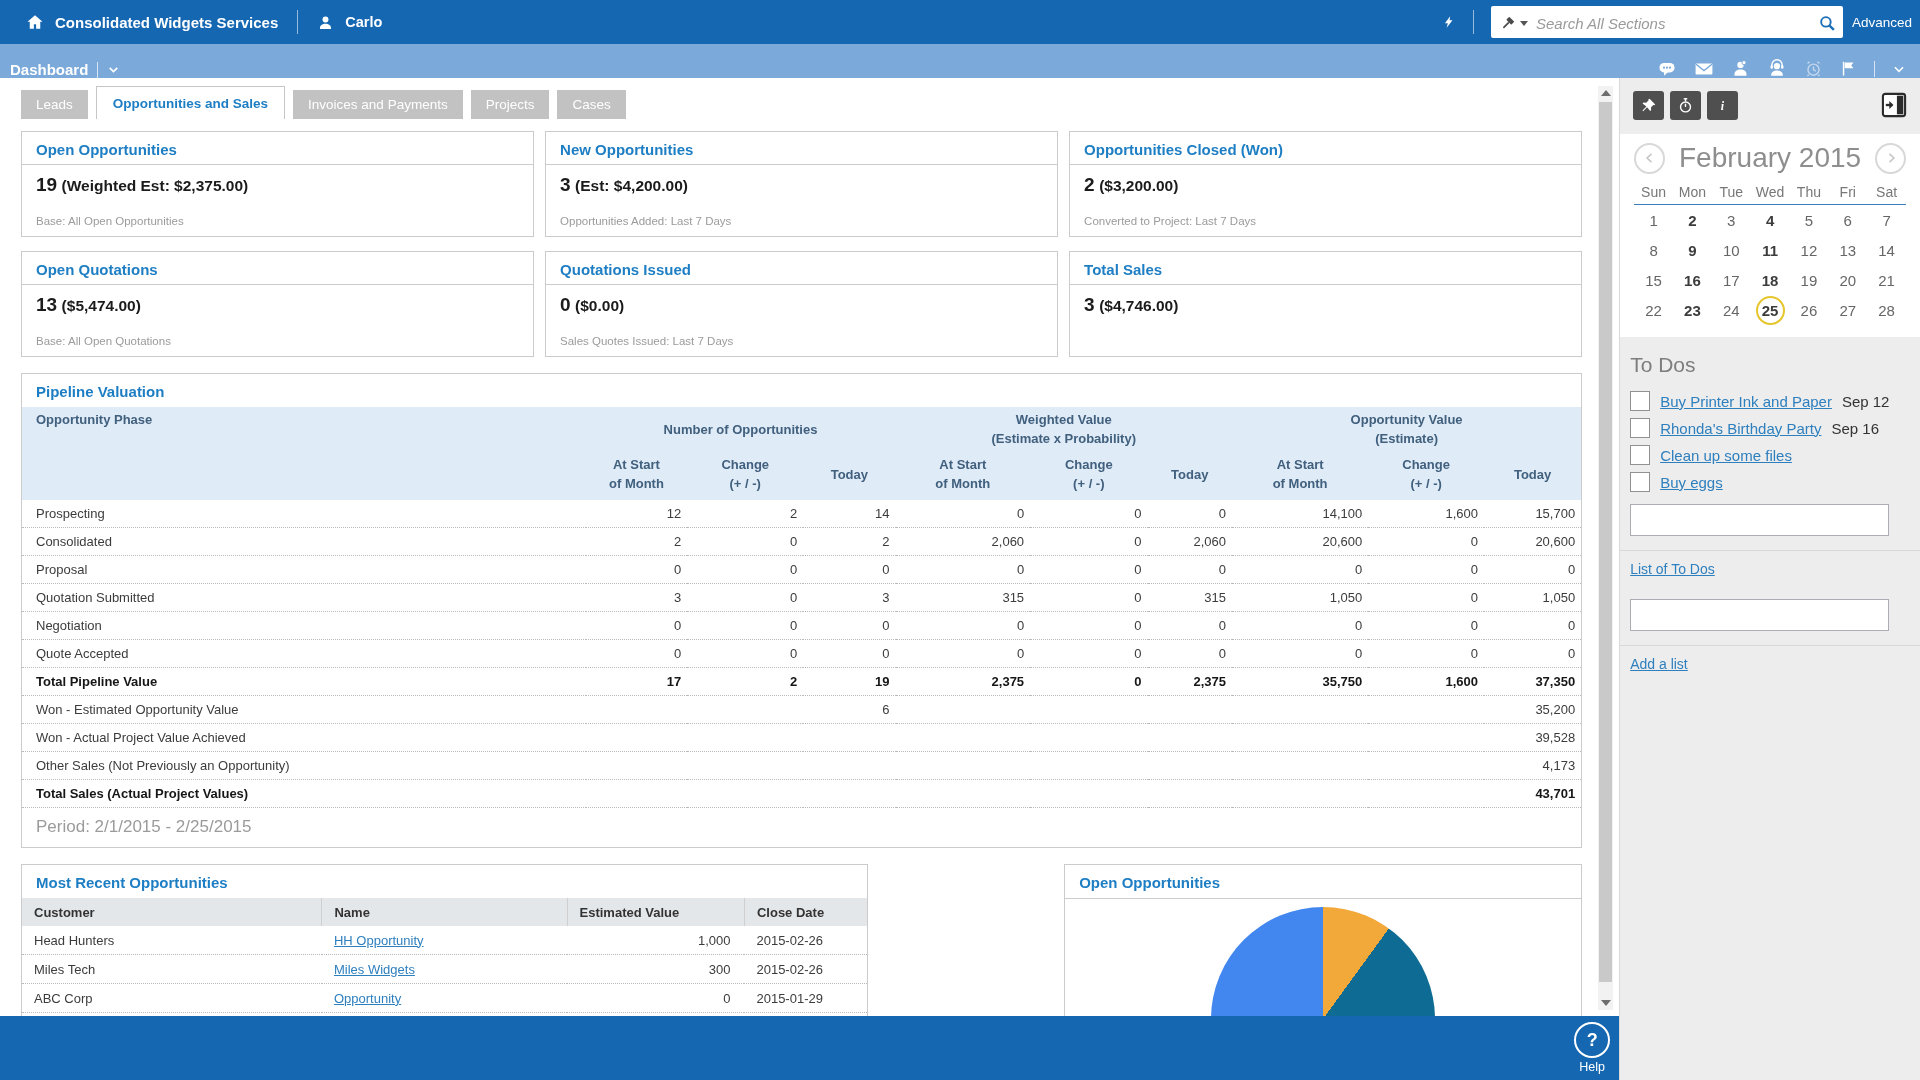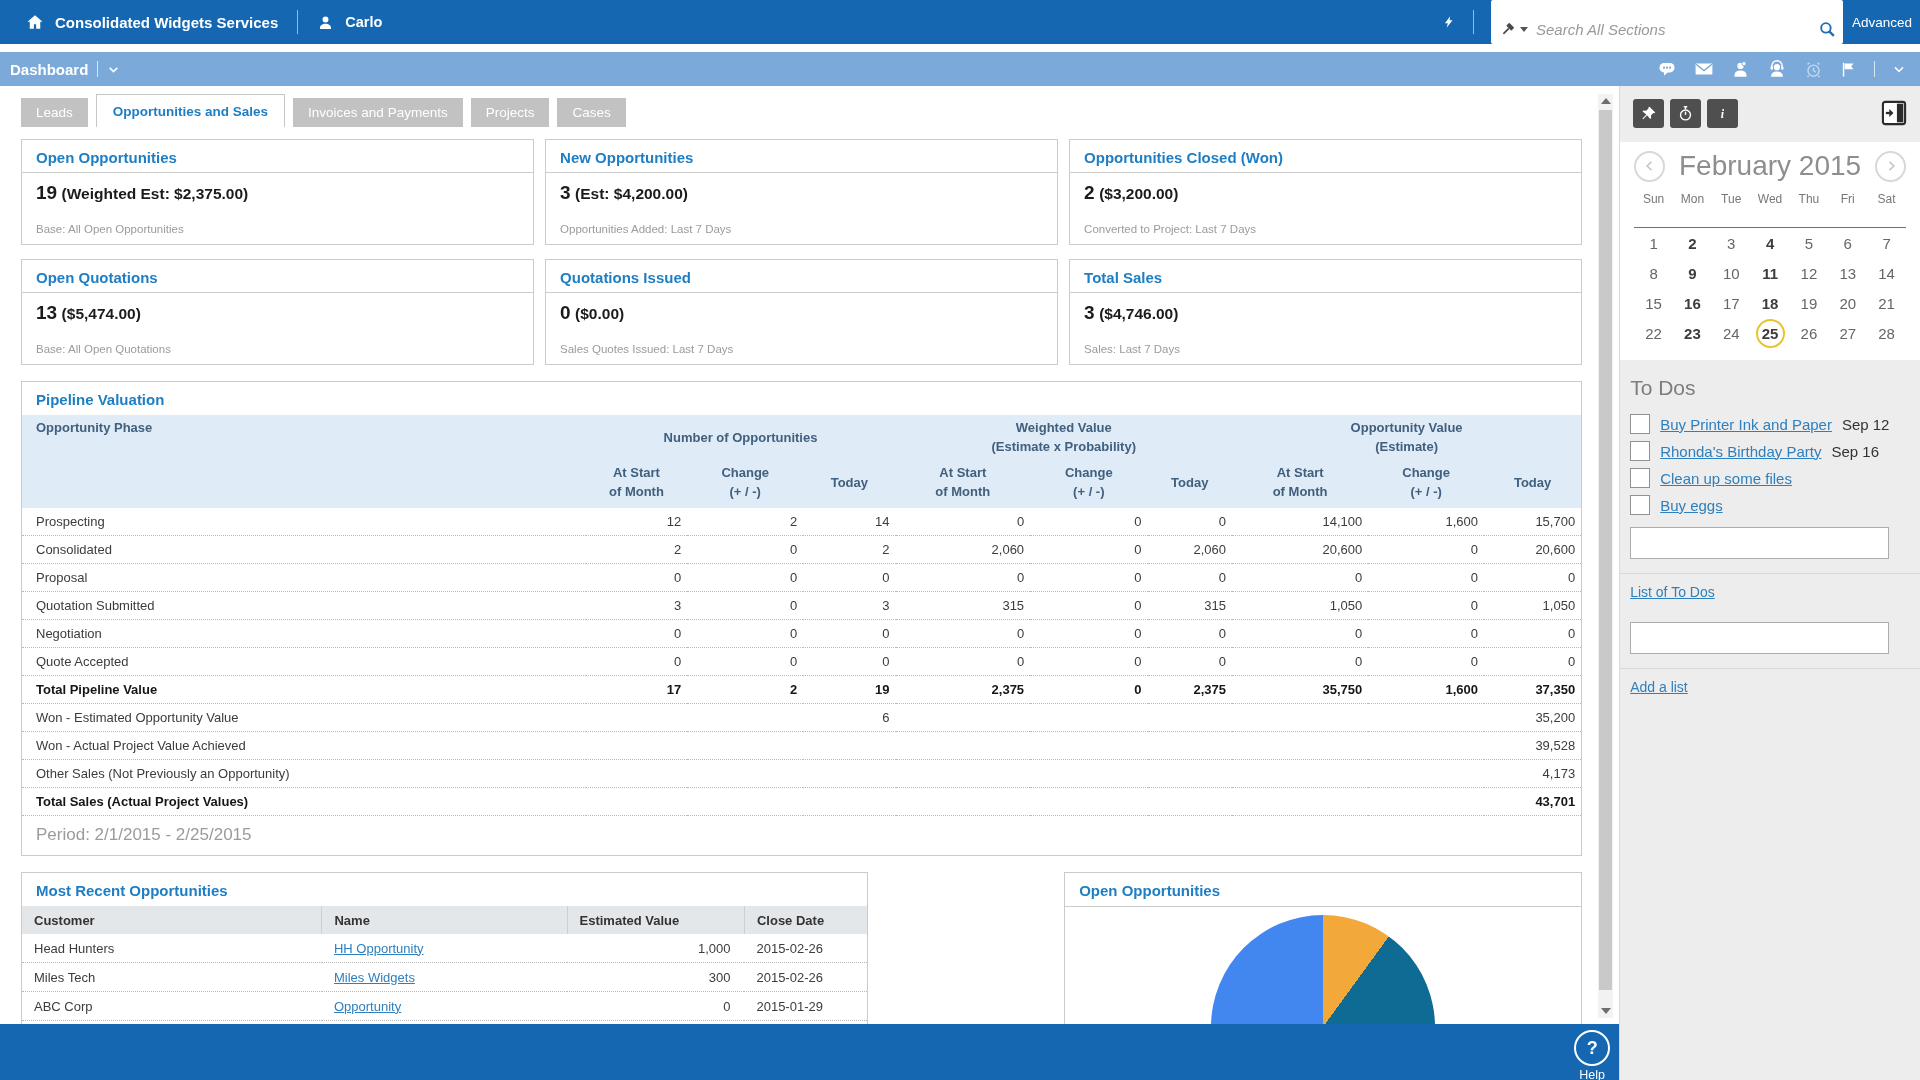--- a/index.html
+++ b/index.html
@@ -5,28 +5,28 @@
   html,body{margin:0;padding:0;width:1920px;height:1080px;overflow:hidden;background:#fff;
     font-family:"Liberation Sans",sans-serif;-webkit-font-smoothing:antialiased;}
   a{text-decoration:none;}
   
   .topbar{height:44px;background:#1567b2;display:flex;align-items:center;color:#fff;}
   .tb-left{display:flex;align-items:center;gap:11px;padding-left:26px;}
   .tb-title{font-size:15px;font-weight:bold;}
   .tb-user{font-size:14.5px;font-weight:bold;}
   .tb-sep{width:1px;height:24px;background:rgba(255,255,255,.55);margin:0 8px;}
   .tb-right{margin-left:auto;display:flex;align-items:center;gap:9px;padding-right:8px;}
-  .searchbox{width:338px;height:30px;background:#fff;border-radius:2px;display:flex;align-items:center;padding:14px 6px 0 8px;}
+  .searchbox{width:338px;height:30px;background:#fff;border-radius:2px;display:flex;align-items:center;padding:2px 6px 0 8px;}
   .searchbox .caret{width:0;height:0;border-left:4px solid transparent;border-right:4px solid transparent;border-top:5px solid #555;margin:0 6px 0 4px;}
   .search-input{flex:1;border:none;outline:none;font-size:15px;font-style:italic;color:#444;font-family:"Liberation Sans",sans-serif;}
   .search-input::placeholder{color:#9a9a9a;}
   .advanced{color:#fff;font-size:13.5px;}
   .icn{display:inline-flex;align-items:center;}
   
-  .navbar{height:34px;background:#7ba9d9;display:flex;align-items:center;color:#fff;margin-top:8px;}
+  .navbar{height:34px;background:#7ba9d9;display:flex;align-items:flex-end;color:#fff;}
   .nb-left{display:flex;align-items:center;gap:9px;padding-left:10px;}
   .nb-title{font-size:15px;font-weight:bold;}
   .nb-sep{width:1px;height:16px;background:rgba(255,255,255,.7);}
   .nb-right{margin-left:auto;display:flex;align-items:center;gap:17px;padding-right:14px;}
   .nb-right .dim{opacity:.55;}
   
   .workspace{display:flex;height:1002px;}
   .main{width:1620px;display:flex;flex-direction:column;position:relative;}
   .content{flex:1;overflow:hidden;padding:0 37px 0 21px;position:relative;}
   .bottombar{height:64px;background:#1567b2;display:flex;justify-content:flex-end;align-items:flex-start;padding-right:4px;}
@@ -80,21 +80,21 @@
   .help-label{font-size:12.5px;margin-top:2px;}
   
   .sidebar{width:300px;background:#ededed;border-left:1px solid #d9d9d9;display:flex;flex-direction:column;}
   .side-tools{height:56px;display:flex;gap:6px;padding:13px 10px 0 13px;box-sizing:border-box;}
   .tool-btn{width:31px;height:29px;background:#4f4f4f;border:none;border-radius:3px;display:flex;align-items:center;justify-content:center;padding:0;cursor:pointer;}
   .collapse-btn{margin-left:auto;width:32px;height:30px;background:transparent;border:none;padding:0;cursor:pointer;}
   .calendar{background:#fff;padding:8px 14px 12px;}
   .cal-nav{display:flex;align-items:center;}
   .cal-arrow{width:27px;height:27px;border:2px solid #d8d8d8;border-radius:50%;display:flex;align-items:center;justify-content:center;cursor:pointer;}
   .cal-month{flex:1;text-align:center;font-size:28px;color:#8e8e8e;}
-  .cal-days{display:grid;grid-template-columns:repeat(7,1fr);text-align:center;color:#777;font-size:12px;margin-top:10px;padding-bottom:21px;border-bottom:1px solid #3a7ebd;}
+  .cal-days{display:grid;grid-template-columns:repeat(7,1fr);text-align:center;color:#777;font-size:14px;margin-top:10px;padding-bottom:4px;border-bottom:1px solid #3a7ebd;}
   .cal-row{display:grid;grid-template-columns:repeat(7,1fr);height:30px;align-items:center;text-align:center;font-size:15px;color:#666;}
   .cal-cell.bold{font-weight:bold;color:#3c3c3c;}
   .cal-cell span{display:inline-flex;width:25px;height:25px;align-items:center;justify-content:center;border-radius:50%;cursor:pointer;}
   .cal-cell span.circled{border:2px solid #e6c62c;}
   .todos{padding-top:12px;}
   .todos-title{font-size:21px;color:#7d7d7d;margin:4px 0 14px 10px;}
   .todo-row{display:flex;align-items:center;gap:10px;margin:0 0 7px 10px;}
   .todo-check{width:18px;height:18px;background:#fff;border:1px solid #919191;cursor:pointer;flex:none;}
   .todo-link{color:#2e7fbe;font-size:15px;text-decoration:underline;cursor:pointer;}
   .todo-date{color:#333;font-size:15px;}
@@ -247,21 +247,20 @@
           <div class="card-foot">Base: All Open Quotations</div>
         </section>
         <section class="card">
           <div class="card-title">Quotations Issued</div>
           <div class="card-value"><span class="num">0</span> <span class="det">($0.00)</span></div>
           <div class="card-foot">Sales Quotes Issued: Last 7 Days</div>
         </section>
         <section class="card">
           <div class="card-title">Total Sales</div>
           <div class="card-value"><span class="num">3</span> <span class="det">($4,746.00)</span></div>
-          <div class="card-foot">Sales: Last 7 Days</div>
         </section>
       </div>
 
       <section class="panel pipeline">
         <div class="panel-title">Pipeline Valuation</div>
         <table>
           <colgroup>
             <col style="width:36%">
               <col style="width:6.5%">
               <col style="width:7.4%">

